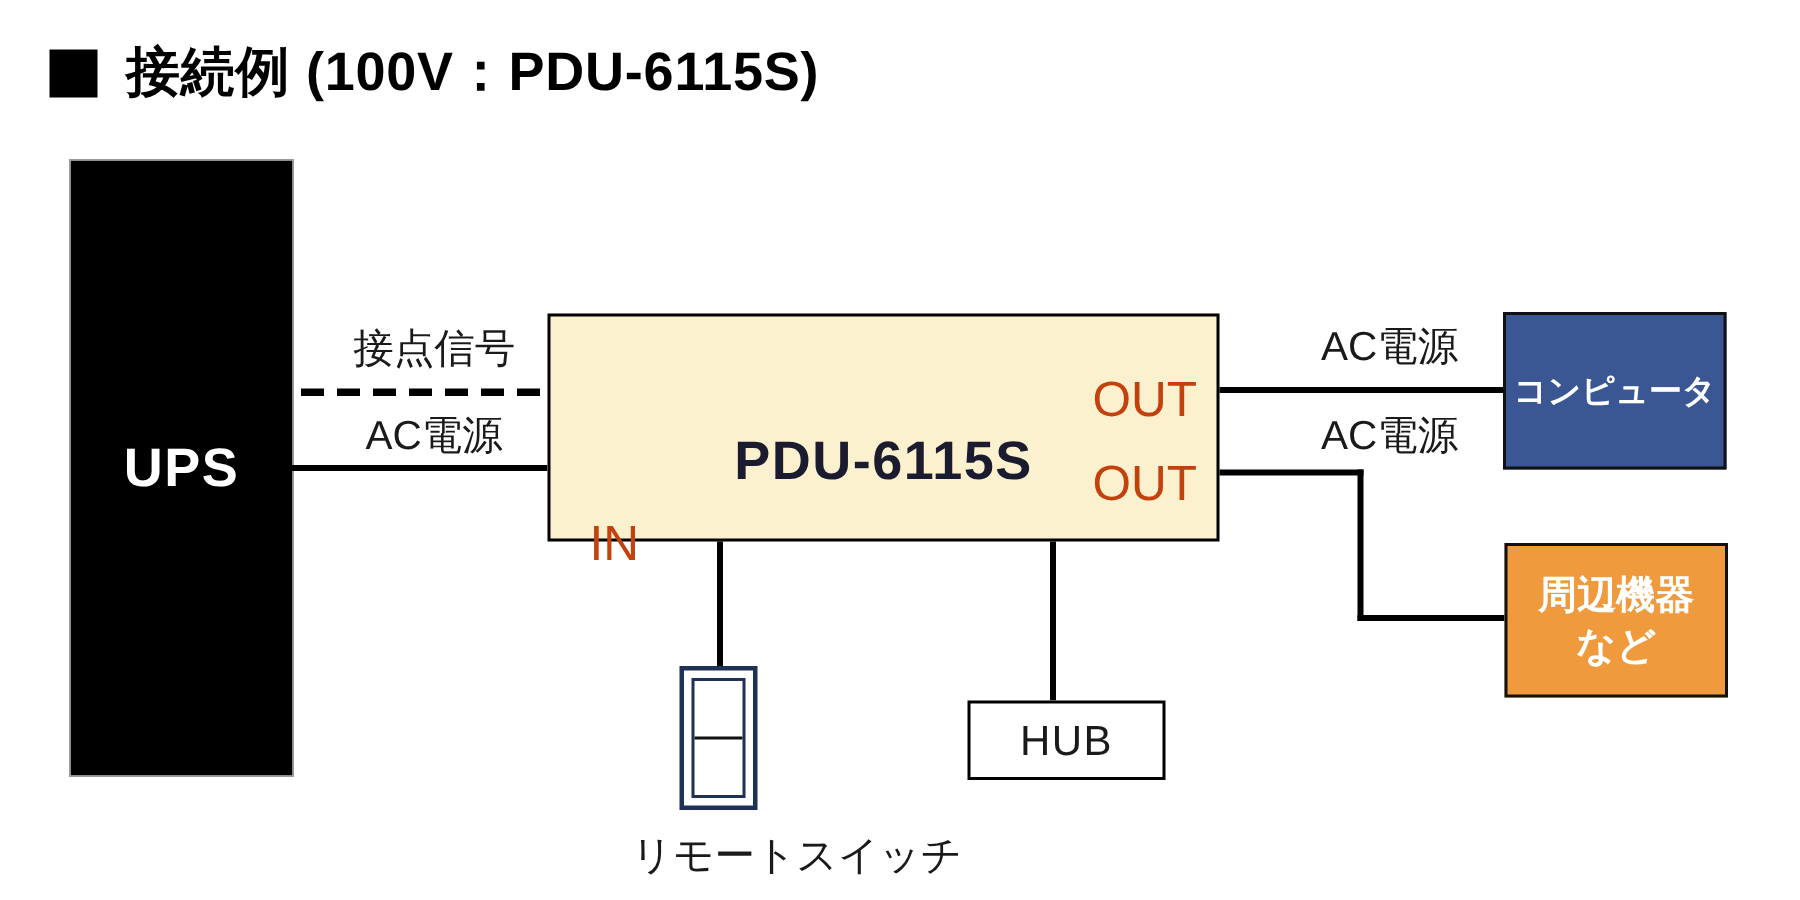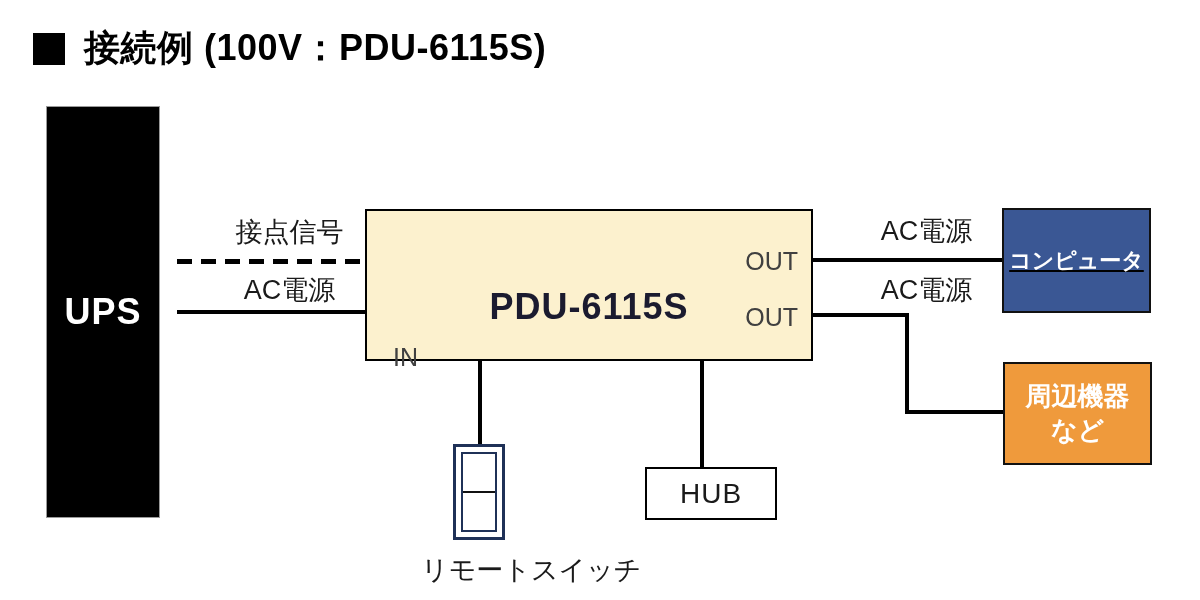--- a/index.html
+++ b/index.html
@@ -9,45 +9,45 @@
     width: 1200px; height: 600px; position: relative; overflow: hidden;
   }
   .canvas { position: absolute; left: 0; top: 0; width: 1200px; height: 600px; }
 
   
   .title-row { position: absolute; left: 33px; top: 24px; display: flex; align-items: center; gap: 19px; justify-content: flex-end; }
   .title-square { width: 32px; height: 32px; background: #000000; flex: 0 0 auto; }
   .title-text { font-size: 36px; font-weight: bold; color: #000000; letter-spacing: 0.5px; white-space: nowrap; }
 
   
-  .ups-box { position: absolute; left: 47px; top: 107px; width: 112px; height: 410px;
+  .ups-box { position: absolute; left: 47px; top: 107px; width: 148px; height: 410px;
     background: #000000; outline: 1px solid #9a9a9a; display: flex; align-items: center; justify-content: center; }
   .ups-label { color: #ffffff; font-size: 36px; font-weight: bold; letter-spacing: 1px; }
 
   
   .h-line { position: absolute; height: 4px; background: #000000; }
   .v-line { position: absolute; width: 4px; background: #000000; }
   .dashed-line { position: absolute; height: 5px;
     background: repeating-linear-gradient(90deg, #000000 0 15px, transparent 15px 24px); }
 
   
   .edge-label { position: absolute; font-size: 27px; color: #1a1a1a; text-align: center; white-space: nowrap; line-height: 1.1; padding-left: 37px; }
 
   
   .pdu-box { position: absolute; left: 365px; top: 209px; width: 448px; height: 152px;
     background: #FCF1CE; border: 2px solid #000000; display: flex; align-items: center; justify-content: center; }
   .pdu-label { font-size: 36px; font-weight: bold; color: #1b1b2f; letter-spacing: 1px; margin-top: 44px; }
-  .port-label { position: absolute; font-size: 25px; color: #404040; line-height: 1; }
+  .port-label { position: absolute; font-size: 33px; color: #c2410c; line-height: 1; }
   .port-in   { left: 26px;  top: 94px; margin-top: 40px; }
   .port-out1 { right: 13px; top: 38px; }
   .port-out2 { right: 13px; top: 94px; }
 
   
   .computer-box { position: absolute; left: 1002px; top: 208px; width: 149px; height: 105px;
-    background: #3A5794; border: 2px solid #111111; display: flex; align-items: center; justify-content: center; text-decoration: underline; }
+    background: #3A5794; border: 2px solid #111111; display: flex; align-items: center; justify-content: center; }
   .computer-label { color: #ffffff; font-size: 22px; font-weight: bold; white-space: nowrap; }
   .peripheral-box { position: absolute; left: 1003px; top: 362px; width: 149px; height: 103px;
     background: #EF9A3C; border: 2px solid #111111; display: flex; flex-direction: column; align-items: center; justify-content: center; }
   .peripheral-label { color: #ffffff; font-size: 26px; font-weight: bold; line-height: 1.3; white-space: nowrap; }
 
   
   .switch-outer { position: absolute; left: 453px; top: 444px; width: 52px; height: 96px;
     background: #ffffff; border: 3px solid #1F3157; }
   .switch-inner { position: absolute; left: 5px; top: 5px; right: 5px; bottom: 5px; border: 2px solid #1F3157; }
   .switch-divider { position: absolute; left: 0; right: 0; top: 50%; height: 2px; margin-top: -1px; background: #111111; }

